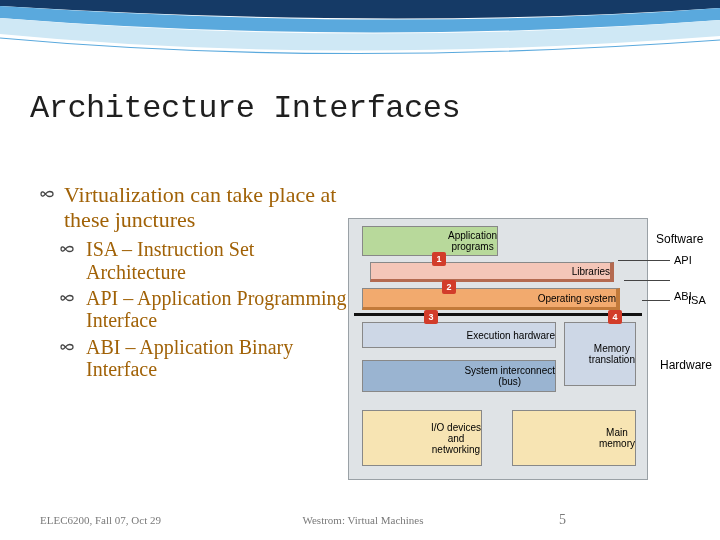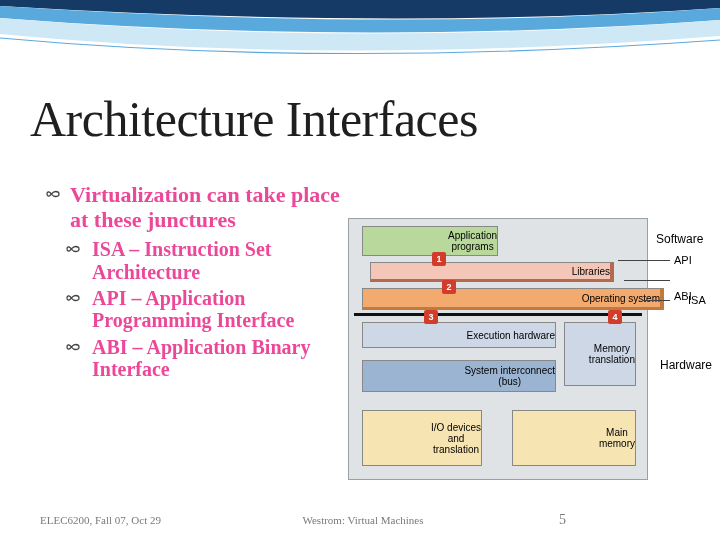--- a/index.html
+++ b/index.html
@@ -2,23 +2,23 @@
 <html><head>
 <meta charset="utf-8">
 <style>
   * { box-sizing: border-box; margin: 0; padding: 0; }
   html, body { width: 720px; height: 540px; overflow: hidden; background: #fff; font-family: Georgia, 'Times New Roman', serif; }
   .slide { position: relative; width: 720px; height: 540px; background: #fff; }
 
   
   .header-swoosh { position: absolute; top: 0; left: 0; width: 720px; height: 70px; pointer-events: none; }
 
-  .title { position: absolute; top: 90px; left: 30px; font-family: Liberation Serif, serif; font-weight: 300; font-size: 50px; color: #1f1f1f; letter-spacing: -0.5px; }
+  .title { position: absolute; top: 90px; left: 30px; font-family: Liberation Mono, monospace; font-weight: 300; font-size: 32px; color: #1f1f1f; letter-spacing: -0.5px; }
 
-  .body-text { position: absolute; top: 183px; left: 44px; width: 310px; color: #ec4899; font-weight: bold; }
+  .body-text { position: absolute; top: 183px; left: 38px; width: 310px; color: #a16207; }
   .lvl1 { font-size: 22px; line-height: 1.12; margin-bottom: 6px; position: relative; padding-left: 26px; }
   .lvl1 .bullet-icon { position: absolute; left: 0; top: 2px; width: 18px; height: 18px; }
   .lvl2 { font-size: 20px; line-height: 1.12; margin-bottom: 4px; position: relative; padding-left: 28px; margin-left: 20px; }
   .lvl2 .bullet-icon { position: absolute; left: 0; top: 2px; width: 18px; height: 18px; }
 
   .diagram { position: absolute; top: 218px; left: 348px; width: 362px; height: 262px; }
 
   .footer { position: absolute; bottom: 12px; left: 0; width: 586px; display: flex; align-items: baseline; justify-content: center; padding: 0 20px 0 40px; font-size: 11px; color: #7a7a7a; }
   .footer .left { min-width: 180px; text-align: left; }
   .footer .center { flex: 1; text-align: center; }
@@ -84,21 +84,21 @@
 
     <div class="dg" style="left:14px;top:8px;width:136px;height:30px;background:#b8d99b;">
         <span style="white-space:pre-line">Application
 programs</span>
       </div>
 
     <div class="dg" style="left:22px;top:44px;width:244px;height:20px;background:#f4c6b8;border-right:4px solid #b46a50;border-bottom:3px solid #b46a50;padding-left:48px;">
         <span>Libraries</span>
       </div>
 
-    <div class="dg" style="left:14px;top:70px;width:302px;height:22px;background:#f2aa6e;border-right:4px solid #c27a3a;border-bottom:3px solid #c27a3a;">
+    <div class="dg" style="left:14px;top:70px;width:258px;height:22px;background:#f2aa6e;border-right:4px solid #c27a3a;border-bottom:3px solid #c27a3a;">
         <span>Operating system</span>
       </div>
 
     <div style="position:absolute;left:6px;top:95px;width:288px;height:3px;background:#111;"></div>
 
     <div class="dg" style="left:14px;top:104px;width:194px;height:26px;background:#cdd7e6;padding-left:8px;">
         <span>Execution hardware</span>
       </div>
 
     <div class="dg" style="left:216px;top:104px;width:72px;height:64px;background:#cdd7e6;">
@@ -107,21 +107,21 @@
       </div>
 
     <div class="dg" style="left:14px;top:142px;width:194px;height:32px;background:#9ab4d1;">
         <span style="white-space:pre-line">System interconnect
 (bus)</span>
       </div>
 
     <div class="dg" style="left:14px;top:192px;width:120px;height:56px;background:#f7e4b3;">
         <span style="white-space:pre-line">I/O devices
 and
-translation</span>
+networking</span>
       </div>
 
     <div class="dg" style="left:164px;top:192px;width:124px;height:56px;background:#f7e4b3;padding-left:32px;">
         <span style="white-space:pre-line">Main
 memory</span>
       </div>
 
     <div class="dg-num" style="left:84px;top:34px;">1</div>
     <div class="dg-num" style="left:94px;top:62px;">2</div>
     <div class="dg-num" style="left:76px;top:92px;">3</div>

